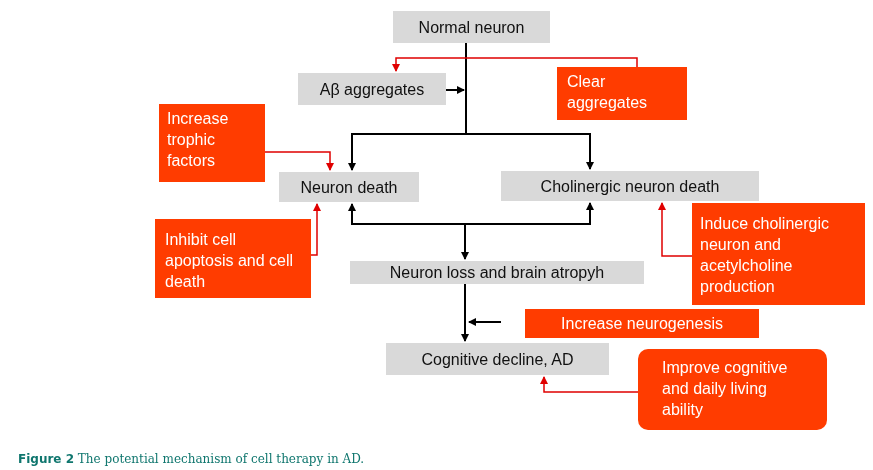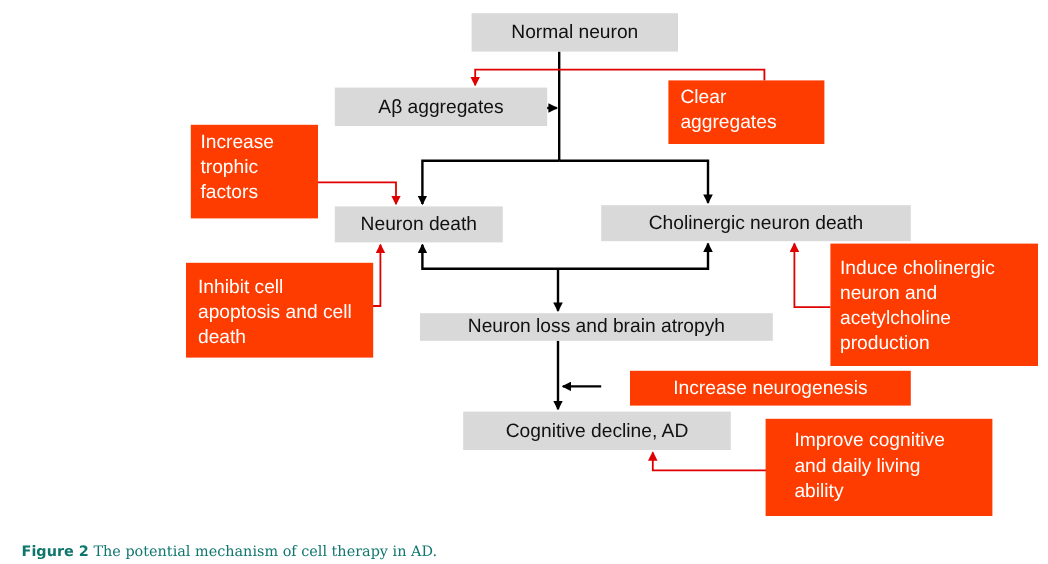--- a/index.html
+++ b/index.html
@@ -35,27 +35,27 @@
   <path d="M465,284 L465,341" stroke="#000" stroke-width="2" fill="none" marker-end="url(#ab)"></path>
   <path d="M501,322 L469,322" stroke="#000" stroke-width="2" fill="none" marker-end="url(#ab)"></path>
 
   <path d="M637,67 L637,58 L396,58 L396,71" stroke="#e00000" stroke-width="1.5" fill="none" marker-end="url(#ar)"></path>
   <path d="M265,152 L330,152 L330,170" stroke="#e00000" stroke-width="1.5" fill="none" marker-end="url(#ar)"></path>
   <path d="M295,255 L317,255 L317,204" stroke="#e00000" stroke-width="1.5" fill="none" marker-end="url(#ar)"></path>
   <path d="M692,256 L662,256 L662,203" stroke="#e00000" stroke-width="1.5" fill="none" marker-end="url(#ar)"></path>
   <path d="M662,392 L544,392 L544,377" stroke="#e00000" stroke-width="1.5" fill="none" marker-end="url(#ar)"></path>
 </svg>
 
-<div class="box gray" style="left:393px;top:11px;width:172px;height:32px;">Normal neuron</div>
-<div class="box gray" style="left:279px;top:73px;width:177px;height:32px;">Aβ aggregates</div>
+<div class="box gray" style="left:393px;top:11px;width:157px;height:32px;">Normal neuron</div>
+<div class="box gray" style="left:298px;top:73px;width:148px;height:32px;">Aβ aggregates</div>
 <div class="box gray" style="left:279px;top:172px;width:140px;height:30px;">Neuron death</div>
 <div class="box gray" style="left:501px;top:171px;width:258px;height:30px;">Cholinergic neuron death</div>
 <div class="box gray" style="left:350px;top:261px;width:294px;height:23px;">Neuron loss and brain atropyh</div>
 <div class="box gray" style="left:386px;top:343px;width:223px;height:32px;">Cognitive decline, AD</div>
 
 <div class="box red" style="left:557px;top:67px;width:130px;height:53px;padding-left:10px;">Clear aggregates</div>
 <div class="box red" style="left:159px;top:104px;width:106px;height:78px;">Increase trophic factors</div>
 <div class="box red" style="left:155px;top:219px;width:156px;height:79px;padding-top:10px;padding-left:10px;">Inhibit cell apoptosis and cell death</div>
 <div class="box red" style="left:692px;top:203px;width:173px;height:102px;padding-top:10px;">Induce cholinergic neuron and acetylcholine production</div>
 <div class="box red center" style="left:501px;top:309px;width:234px;height:29px;">Increase neurogenesis</div>
-<div class="box red" style="left:638px;top:349px;width:189px;height:81px;padding-top:8px;padding-left:24px;padding-right:20px;">Improve cognitive and daily living ability</div>
+<div class="box red" style="left:638px;top:349px;width:189px;height:81px;padding-top:8px;padding-left:24px;padding-right:20px;border-radius:10px;">Improve cognitive and daily living ability</div>
 
 <div class="caption"><b>Figure 2</b><span> The potential mechanism of cell therapy in AD.</span></div>
 
 </body></html>

